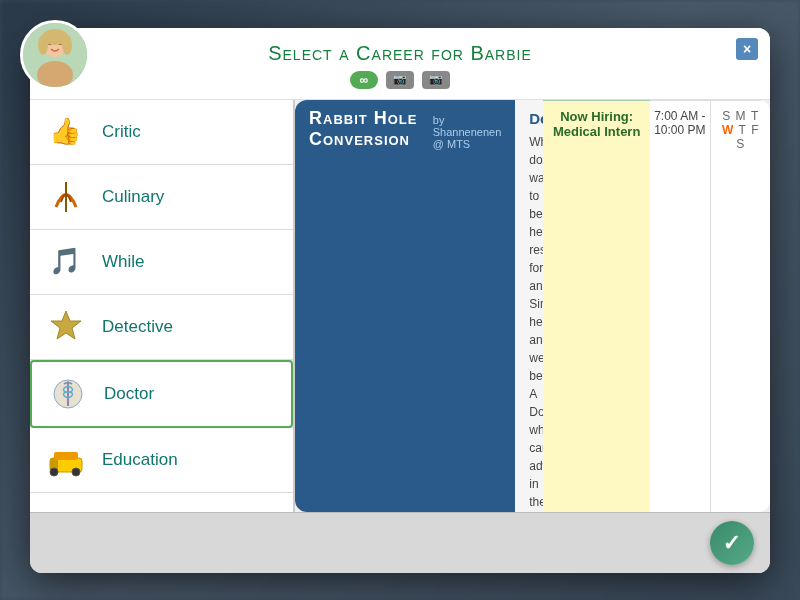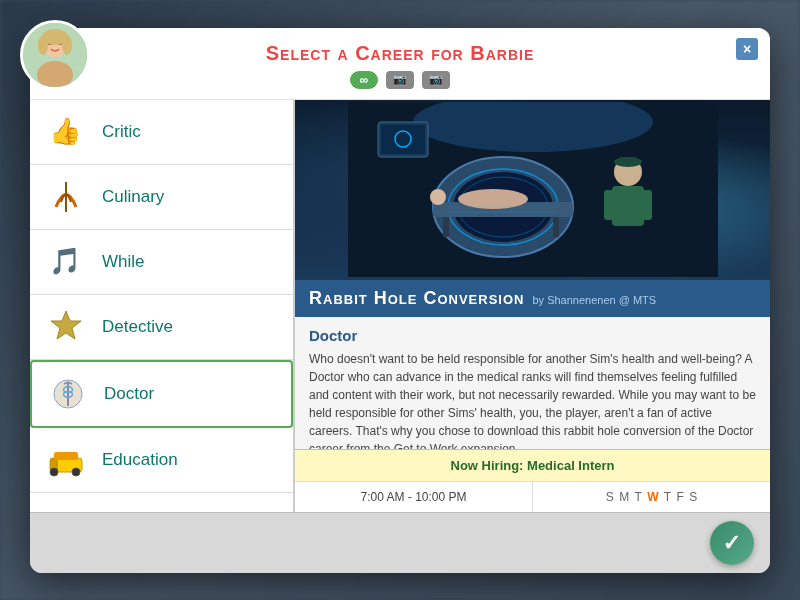--- a/index.html
+++ b/index.html
@@ -54,22 +54,22 @@
     .modal-header {
       background: white;
       padding: 14px 20px 10px;
       text-align: center;
       position: relative;
       border-bottom: 1px solid #e0e0e0;
     }
 
     .modal-title {
       font-size: 20px;
-      font-weight: 700;
-      color: #ef4444;
+      font-weight: 400;
+      color: #15803d;
       letter-spacing: 1px;
       font-variant: small-caps;
     }
 
     .close-btn {
       position: absolute;
       top: 10px;
       right: 12px;
       width: 22px;
       height: 22px;
@@ -154,22 +154,23 @@
       font-size: 17px;
       color: #0f766e;
       font-weight: 500;
     }
 
     
     .career-detail {
       flex: 1;
       background: #f5f5f5;
       display: flex;
-      flex-direction: column;
+      flex-direction: row;
       overflow: hidden;
+      border-radius: 12px;
     }
 
     .career-image {
       height: 180px;
       background: linear-gradient(135deg, #1a2a3a 0%, #3a5a7a 40%, #5a7a9a 100%);
       position: relative;
       overflow: hidden;
       display: flex;
       align-items: flex-end;
     }

